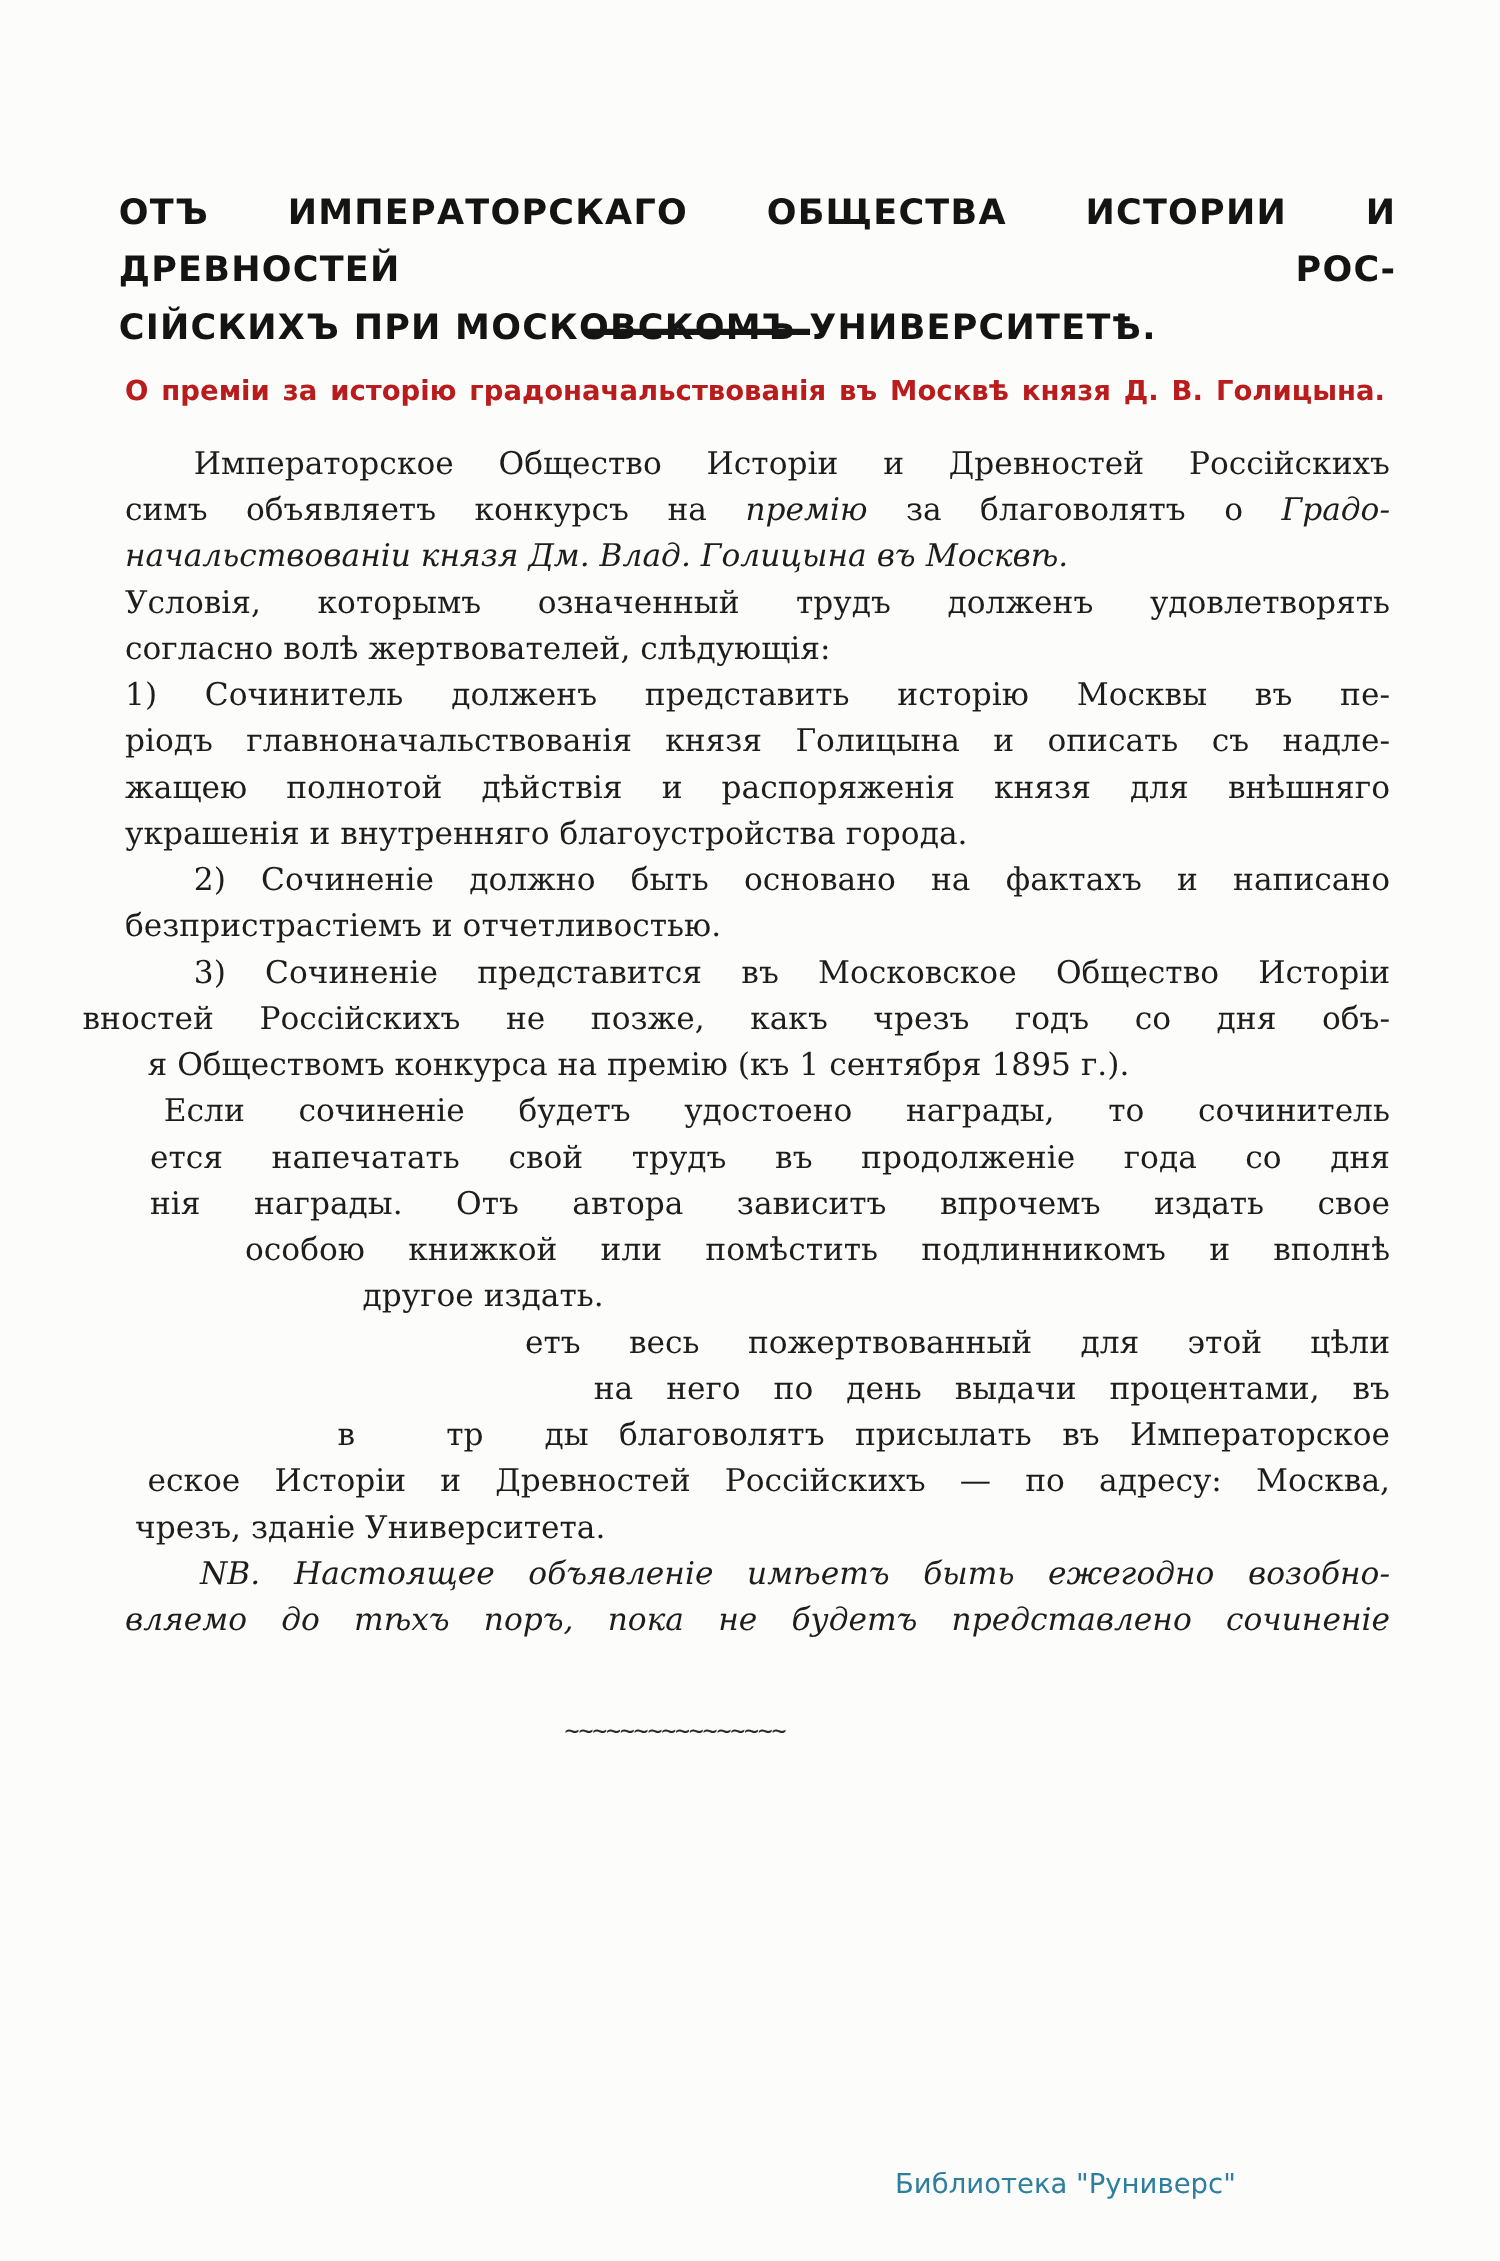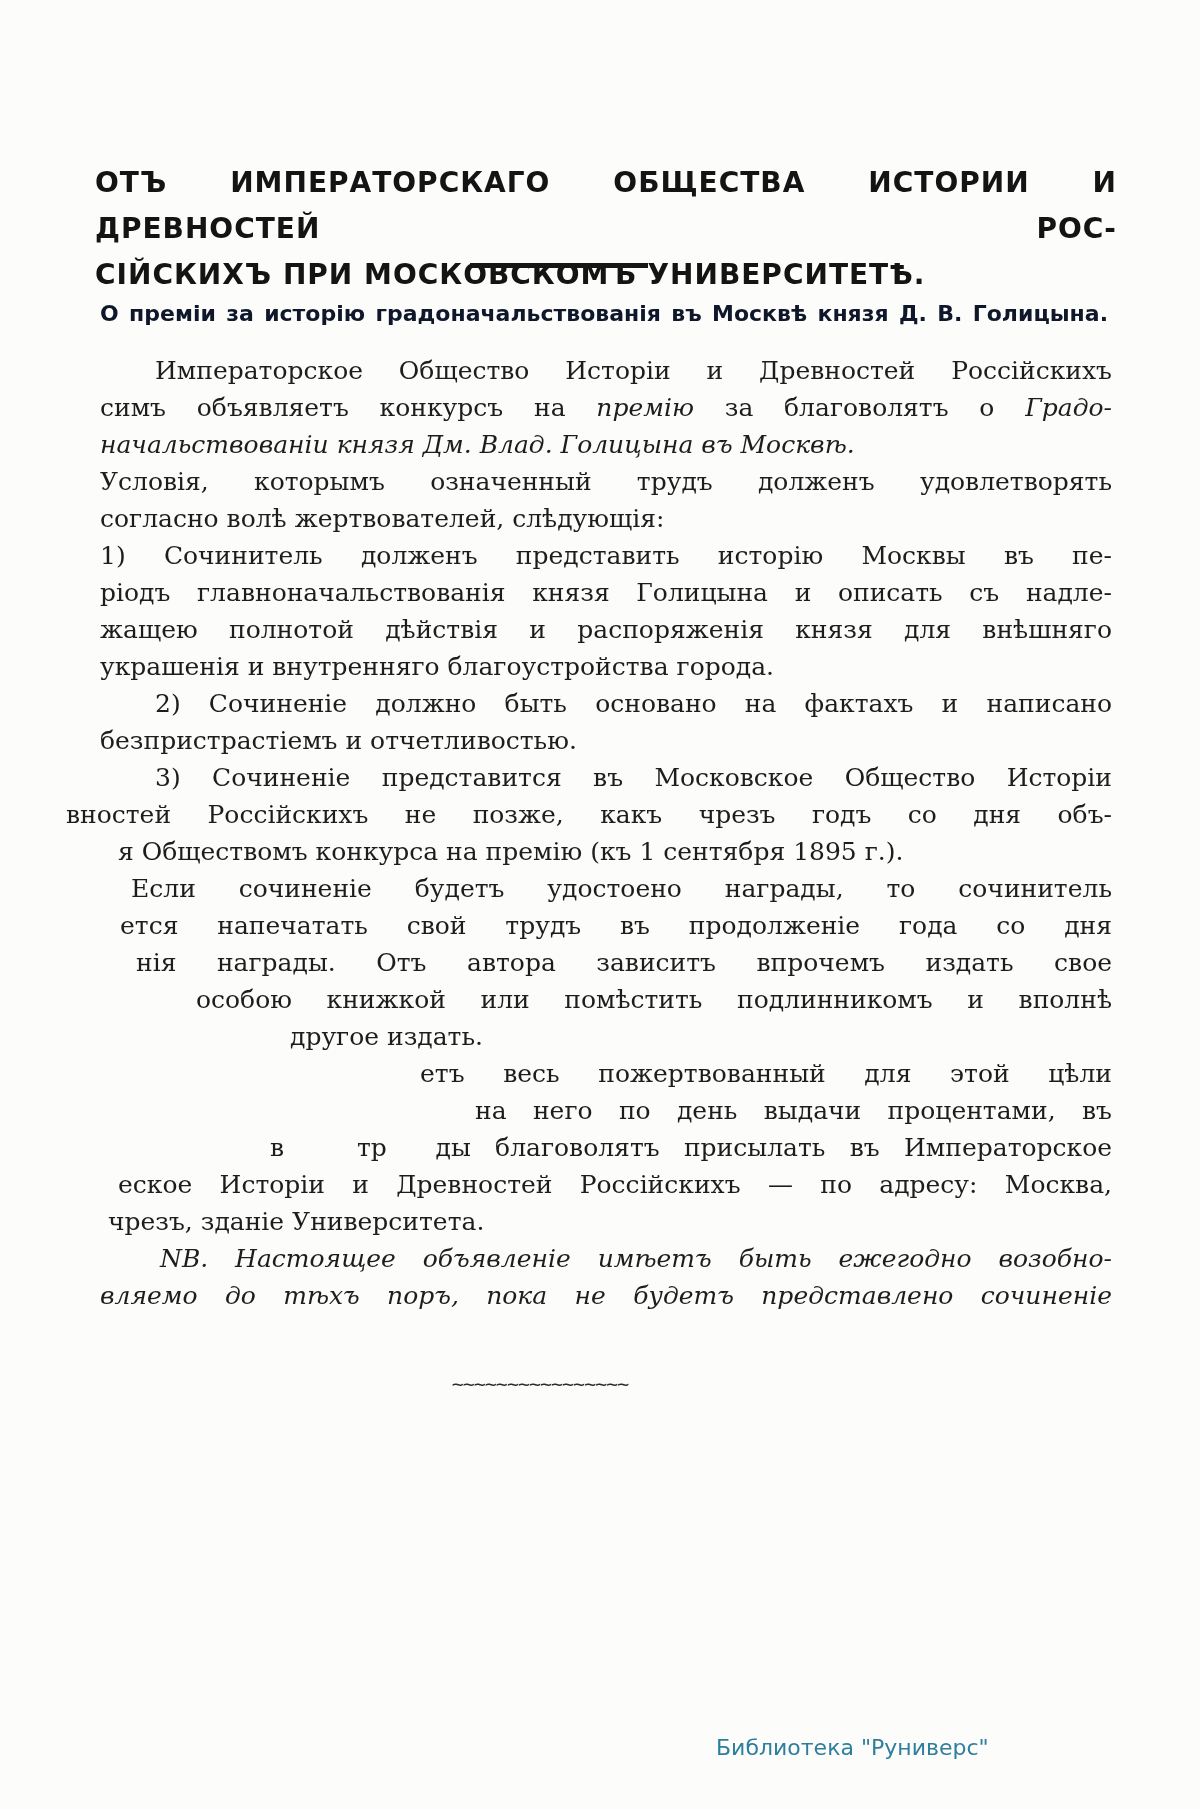--- a/index.html
+++ b/index.html
@@ -6,36 +6,36 @@
   .page {
     position:relative;
     width:1200px; height:1809px;
     margin:0 auto;
     background:#fcfcfa;
     font-family:"DejaVu Serif", serif;
     color:#1d1d1d;
     overflow:hidden;
   }
   .title {
-    position:absolute; left:95px; top:160px; width:1022px;
+    position:absolute; left:95px; top:147px; width:1022px;
     font-family:"DejaVu Sans", sans-serif;
     font-weight:bold; font-size:28px; line-height:46px;
     letter-spacing:1px; color:#141414;
   }
   .title .l1 { text-align:justify; text-align-last:justify; }
   .title .l2 { text-align:left; }
   .divider {
     position:absolute; left:470px; top:263px;
     width:178px; height:5px; background:#161616;
   }
   .subtitle {
     position:absolute; left:100px; top:297px; width:1008px;
     font-family:"DejaVu Sans", sans-serif;
     font-weight:bold; font-size:22px; line-height:34px;
-    text-align:justify; text-align-last:justify; color:#0f172a;
+    text-align:justify; text-align-last:justify; color:#b91c1c;
   }
   .body-block {
     position:absolute; left:100px; top:352px; width:1012px;
     font-size:25px;
   }
   .ln { line-height:37px; height:37px; text-align:left; }
   .ln.just { text-align:justify; text-align-last:justify; }
   .it { font-style:italic; }
   .lg { font-style:italic; font-size:30px; }
   .ornament {
@@ -73,21 +73,21 @@
       <div class="ln just" style="margin-left: 0px;"><span>ріодъ главноначальствованія князя Голицына и описать съ надле-</span></div>
       <div class="ln just" style="margin-left: 0px;"><span>жащею полнотой дѣйствія и распоряженія князя для внѣшняго</span></div>
       <div class="ln" style="margin-left: 0px;"><span>украшенія и внутренняго благоустройства города.</span></div>
       <div class="ln just" style="margin-left: 55px;"><span>2) Сочиненіе должно быть основано на фактахъ и написано</span></div>
       <div class="ln" style="margin-left: 0px;"><span>безпристрастіемъ и отчетливостью.</span></div>
       <div class="ln just" style="margin-left: 55px;"><span>3) Сочиненіе представится въ Московское Общество Исторіи</span></div>
       <div class="ln just" style="margin-left: -34px;"><span>вностей Россійскихъ не позже, какъ чрезъ годъ со дня объ-</span></div>
       <div class="ln" style="margin-left: 18px;"><span>я Обществомъ конкурса на премію (къ 1 сентября 1895 г.).</span></div>
       <div class="ln just" style="margin-left: 31px;"><span>Если сочиненіе будетъ удостоено награды, то сочинитель</span></div>
       <div class="ln just" style="margin-left: 20px;"><span>ется напечатать свой трудъ въ продолженіе года со дня</span></div>
-      <div class="ln just" style="margin-left: 36px;"><span>нія награды. Отъ автора зависитъ впрочемъ издать свое</span></div>
+      <div class="ln just" style="margin-left: 20px;"><span>нія награды. Отъ автора зависитъ впрочемъ издать свое</span></div>
       <div class="ln just" style="margin-left: 96px;"><span>особою книжкой или помѣстить подлинникомъ и вполнѣ</span></div>
       <div class="ln" style="margin-left: 190px;"><span>другое издать.</span></div>
       <div class="ln just" style="margin-left: 320px;"><span>етъ весь пожертвованный для этой цѣли</span></div>
       <div class="ln just" style="margin-left: 375px;"><span>на него по день выдачи процентами, въ</span></div>
       <div class="ln just" style="margin-left: 170px;"><span>в&nbsp;&nbsp;&nbsp;тр&nbsp;&nbsp;ды благоволятъ присылать въ Императорское</span></div>
       <div class="ln just" style="margin-left: 18px;"><span>еское Исторіи и Древностей Россійскихъ — по адресу: Москва,</span></div>
       <div class="ln" style="margin-left: 8px;"><span>чрезъ, зданіе Университета.</span></div>
       <div class="ln just" style="margin-left: 60px;"><span class="it">NB. Настоящее объявленіе имѣетъ быть ежегодно возобно-</span></div>
       <div class="ln just" style="margin-left: 0px;"><span class="it">вляемо до тѣхъ поръ, пока не будетъ представлено сочиненіе</span></div>
     </div>

